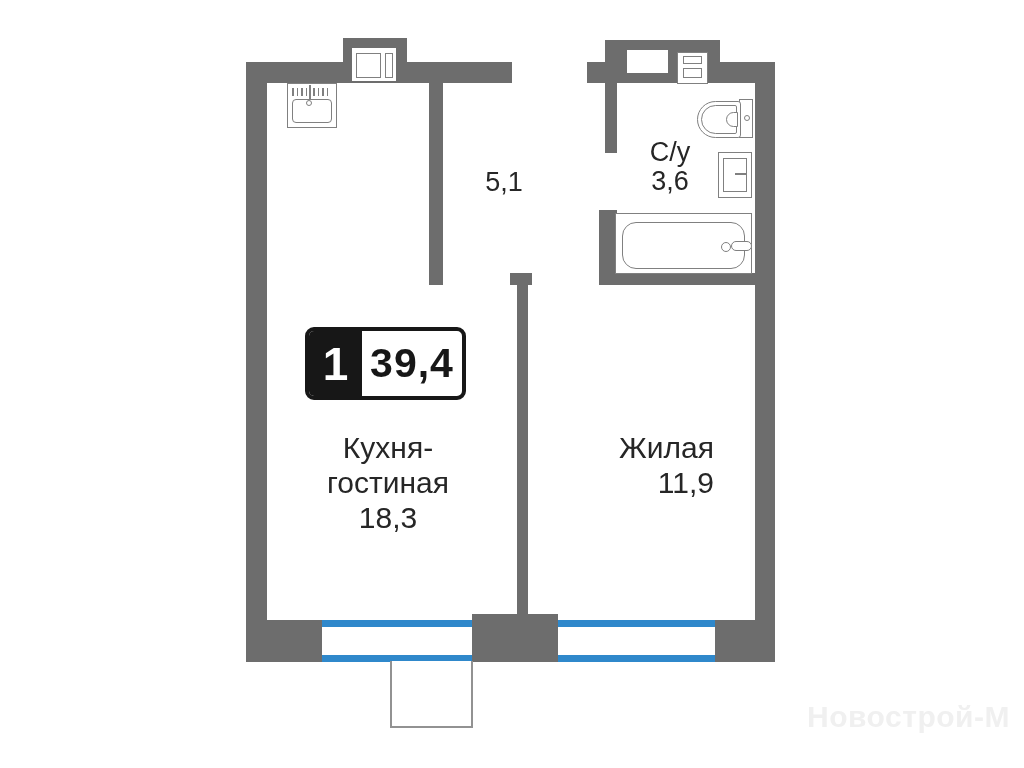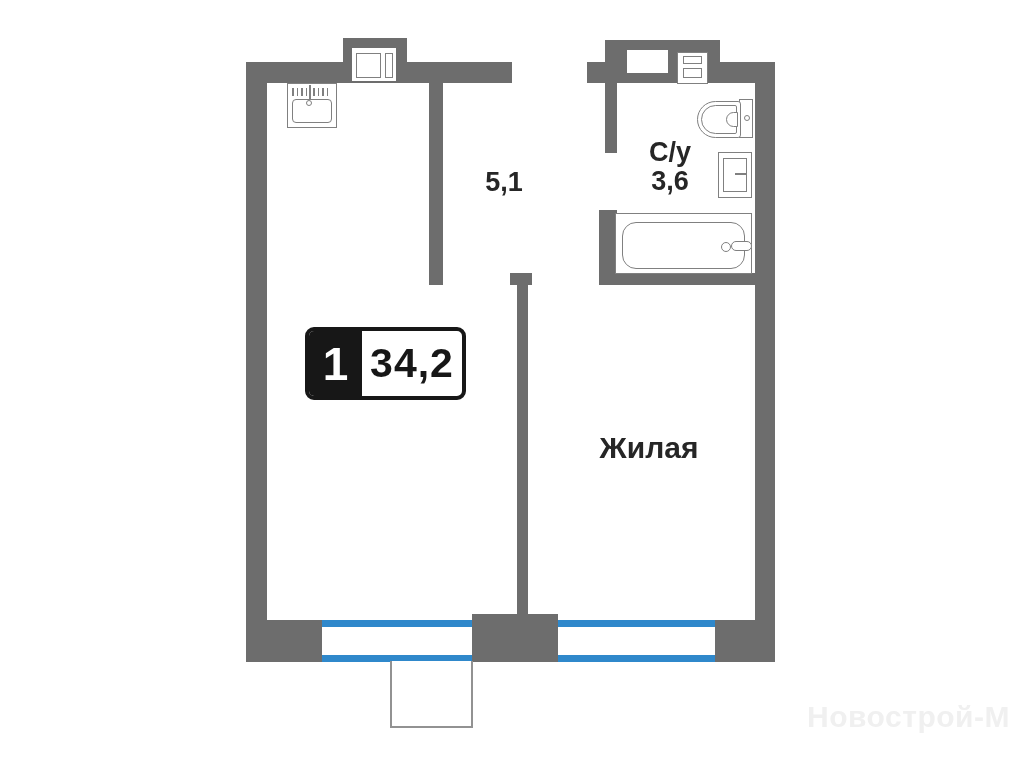--- a/index.html
+++ b/index.html
@@ -14,21 +14,21 @@
   .plan{position:relative;width:1024px;height:768px;background:#fff;overflow:hidden;
         font-family:"Liberation Sans", sans-serif;}
   .wall{position:absolute;box-sizing:border-box;background:var(--wall);}
   .white{position:absolute;box-sizing:border-box;background:#fff;}
   .fx{position:absolute;box-sizing:border-box;background:#fff;border:1.5px solid var(--fixture-line);}
   .fxline{position:absolute;box-sizing:border-box;background:var(--fixture-line);}
   .win{position:absolute;box-sizing:border-box;background:#fff;
        border-top:7px solid var(--window-frame);border-bottom:7px solid var(--window-frame);}
   .ticks{position:absolute;height:8px;
        background:repeating-linear-gradient(90deg,var(--fixture-line) 0,var(--fixture-line) 1.5px,transparent 1.5px,transparent 4.5px);}
-  .lbl{position:absolute;color:var(--text);font-weight:700;text-align:center;}
+  .lbl{position:absolute;color:var(--text);font-weight:400;text-align:center;}
   .lbl-big{font-size:30px;line-height:35px;}
   .lbl-med{font-size:27px;line-height:29px;}
   .badge{position:absolute;left:305px;top:327px;width:161px;height:73px;box-sizing:border-box;
          border:4px solid var(--badge-black);border-radius:9px;background:#fff;display:flex;overflow:hidden;}
   .badge-left{width:53px;background:var(--badge-black);color:#fff;display:flex;align-items:center;justify-content:center;
          font-size:46px;font-weight:700;}
   .badge-right{flex:1;display:flex;align-items:center;justify-content:center;color:var(--badge-black);
          font-size:41px;font-weight:700;letter-spacing:1px;}
   .balcony{position:absolute;box-sizing:border-box;background:#fff;
          border-left:2px solid #929292;border-right:2px solid #929292;border-bottom:2px solid #929292;}
@@ -94,25 +94,30 @@
   <div class="fx" style="left:721px;top:242px;width:10px;height:10px;border-radius:50%;"></div>
   <div class="fx" style="left:731px;top:241px;width:21px;height:10px;border-radius:5px;"></div>
 
   <div class="lbl lbl-med" style="left:464px;top:168px;width:80px;">5,1</div>
 
   <div class="lbl lbl-med" style="left:630px;top:138px;width:80px;">
     <div>С/у</div>
     <div>3,6</div>
   </div>
 
+  <div class="lbl lbl-big" style="left:303px;top:430px;width:170px;">
+    <div>Кухня-гостиная</div>
+    <div>18,3</div>
+  </div>
 
-  <div class="lbl lbl-big" style="left:584px;top:430px;width:130px;">
+  <div class="lbl lbl-big" style="left:584px;top:430px;width:130px;text-align:right;">
     <div>Жилая</div>
+    <div>11,9</div>
   </div>
 
   <div class="badge">
     <div class="badge-left">1</div>
-    <div class="badge-right">34,2</div>
+    <div class="badge-right">39,4</div>
   </div>
 
   <div class="watermark">Новострой-М</div>
 
 </div>
 
 </body></html>

